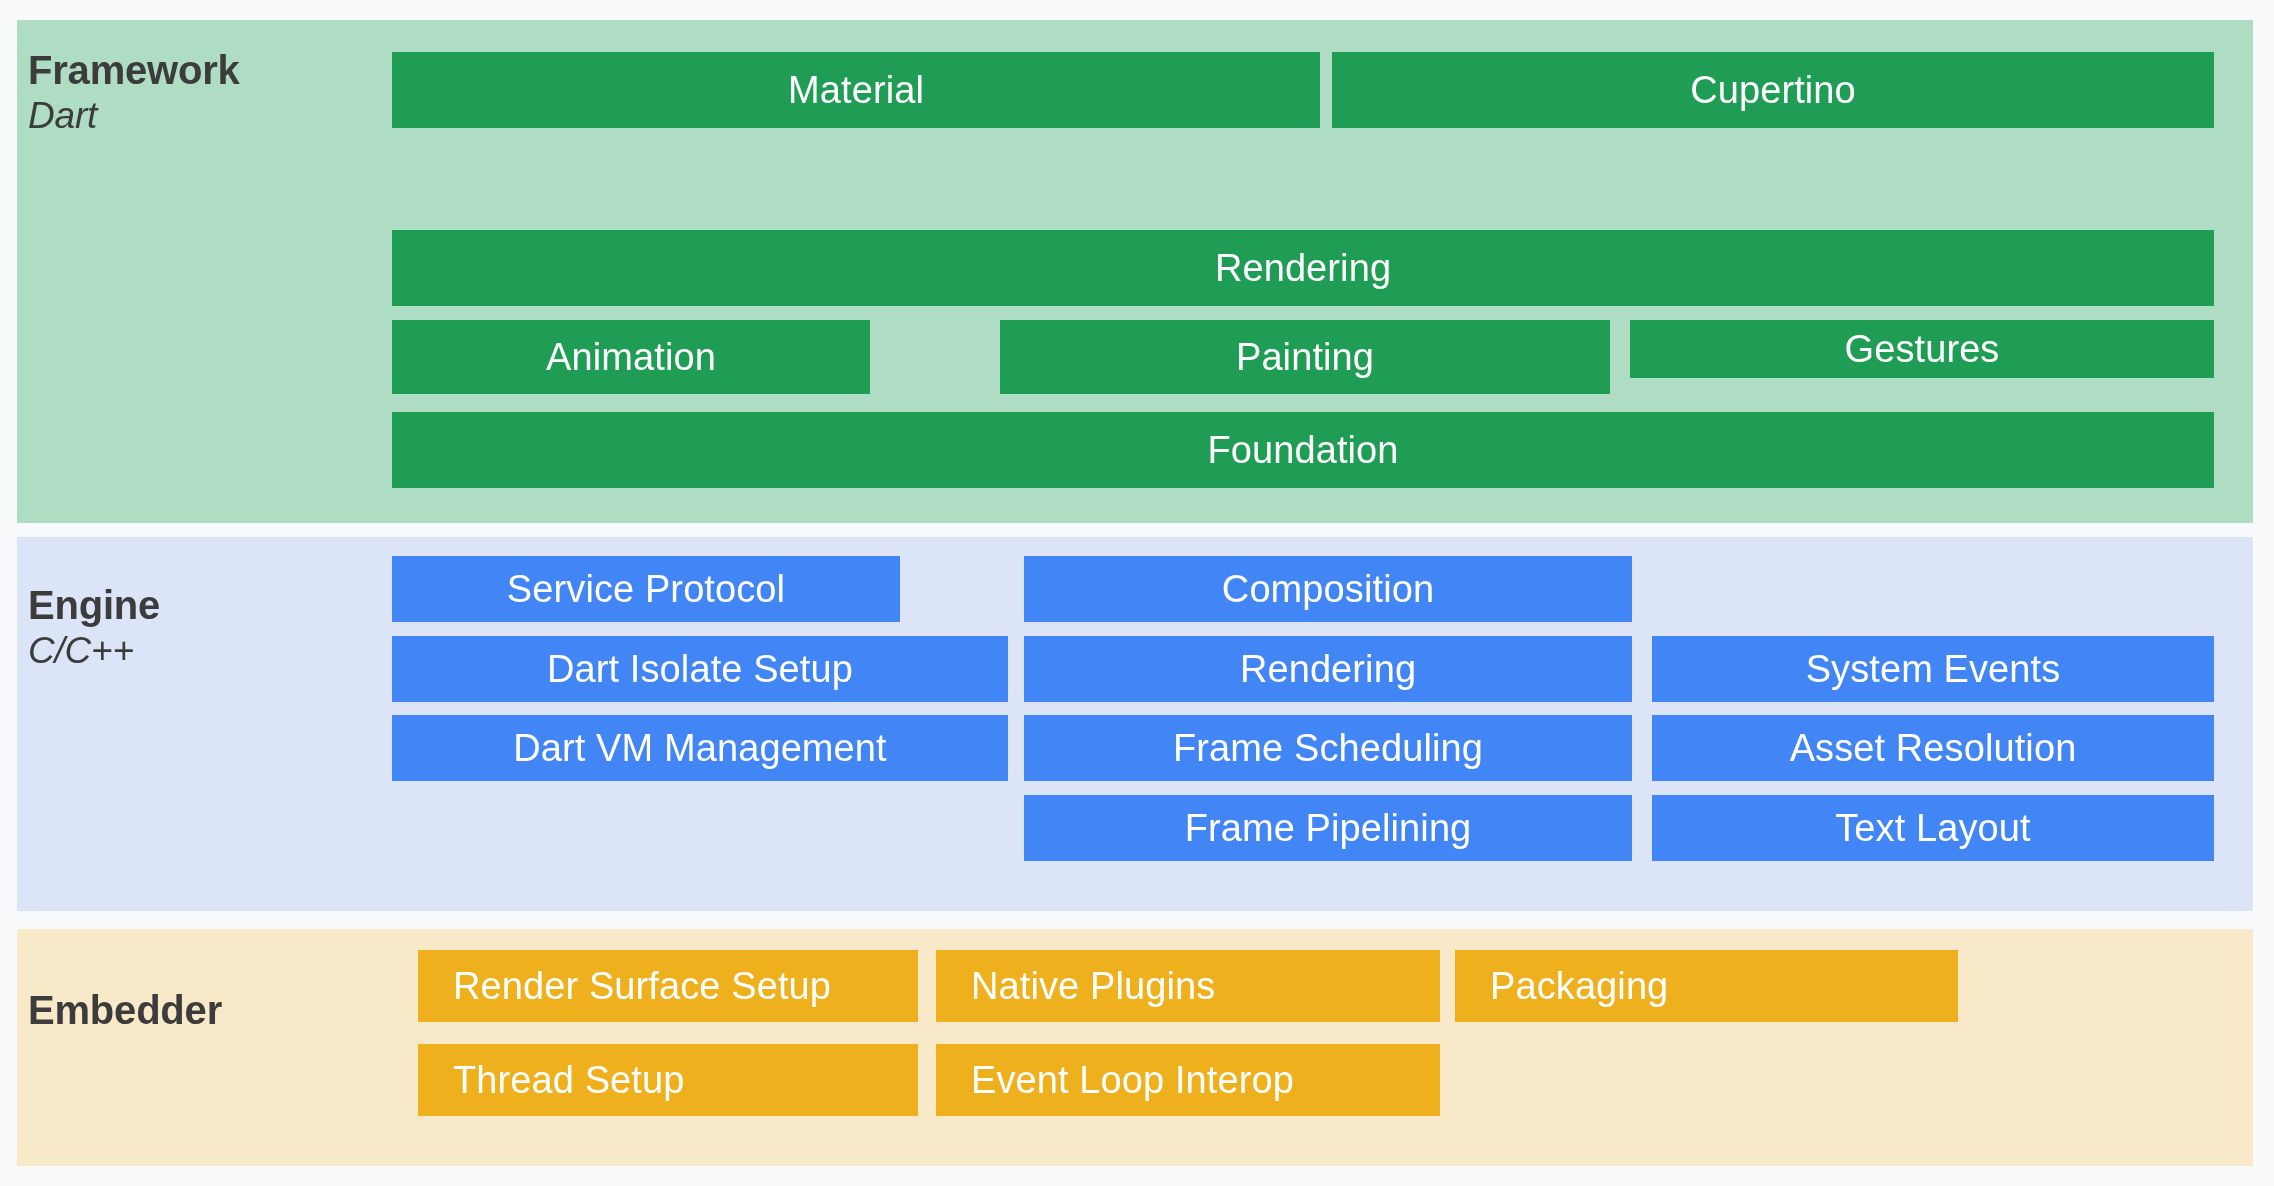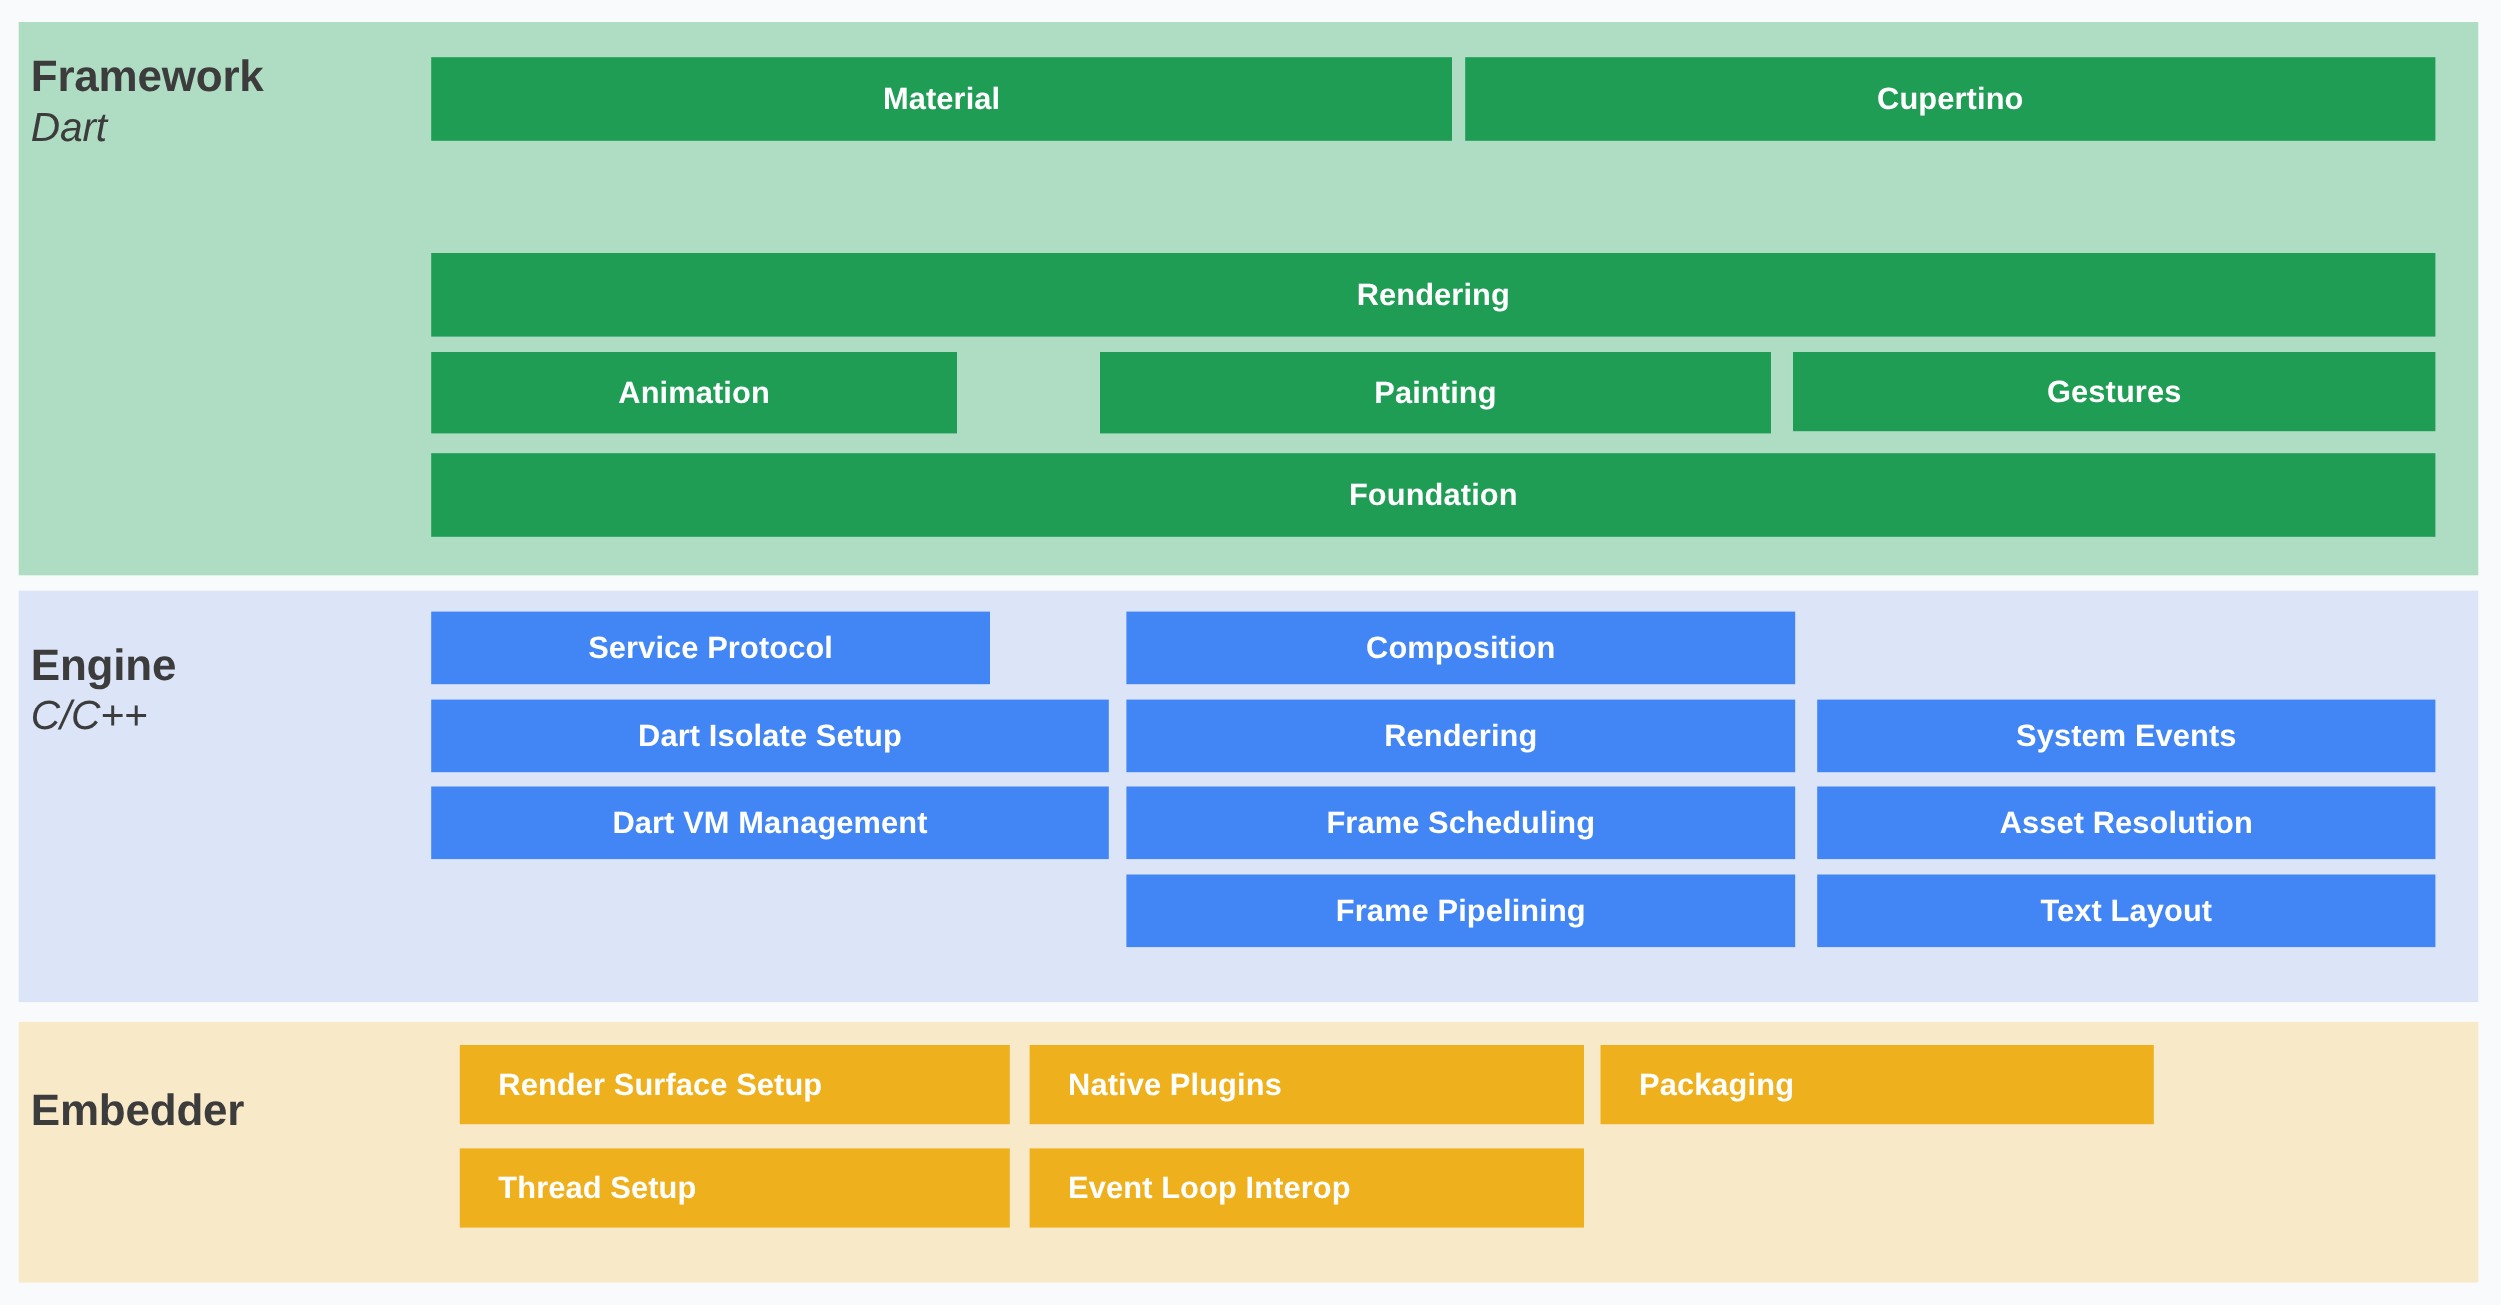--- a/index.html
+++ b/index.html
@@ -52,22 +52,22 @@
   .label-engine    { top: 40px; }
   .label-embedder  { top: 55px; }
 
   
   .box {
     position: absolute;
     display: flex;
     align-items: center;
     justify-content: center;
     color: #ffffff;
-    font-size: 28px;
-    font-weight: bold;
+    font-size: 38px;
+    font-weight: normal;
     letter-spacing: 0.1px;
     white-space: nowrap;
     overflow: hidden;
   }
   .box-green  { background: #1f9d55; }
   .box-blue   { background: #4285f4; }
   .box-yellow { background: #efb01e; }
   .box-left {
     justify-content: flex-start;
     padding-left: 35px;
@@ -86,21 +86,21 @@
   </div>
 
   <div class="box box-green" style="left:392px; top:52px; width:928px; height:76px;">Material</div>
   <div class="box box-green" style="left:1332px; top:52px; width:882px; height:76px;">Cupertino</div>
 
 
   <div class="box box-green" style="left:392px; top:230px; width:1822px; height:76px;">Rendering</div>
 
   <div class="box box-green" style="left:392px; top:320px; width:478px; height:74px;">Animation</div>
   <div class="box box-green" style="left:1000px; top:320px; width:610px; height:74px;">Painting</div>
-  <div class="box box-green" style="left:1630px; top:320px; width:584px; height:72px;">Gestures</div>
+  <div class="box box-green" style="left:1630px; top:320px; width:584px; height:58px;">Gestures</div>
 
   <div class="box box-green" style="left:392px; top:412px; width:1822px; height:76px;">Foundation</div>
 
   <div class="band band-engine"></div>
 
   <div class="band-label label-engine" style="top:570px;">
     <div class="title">Engine</div>
     <div class="subtitle">C/C++</div>
   </div>
 

